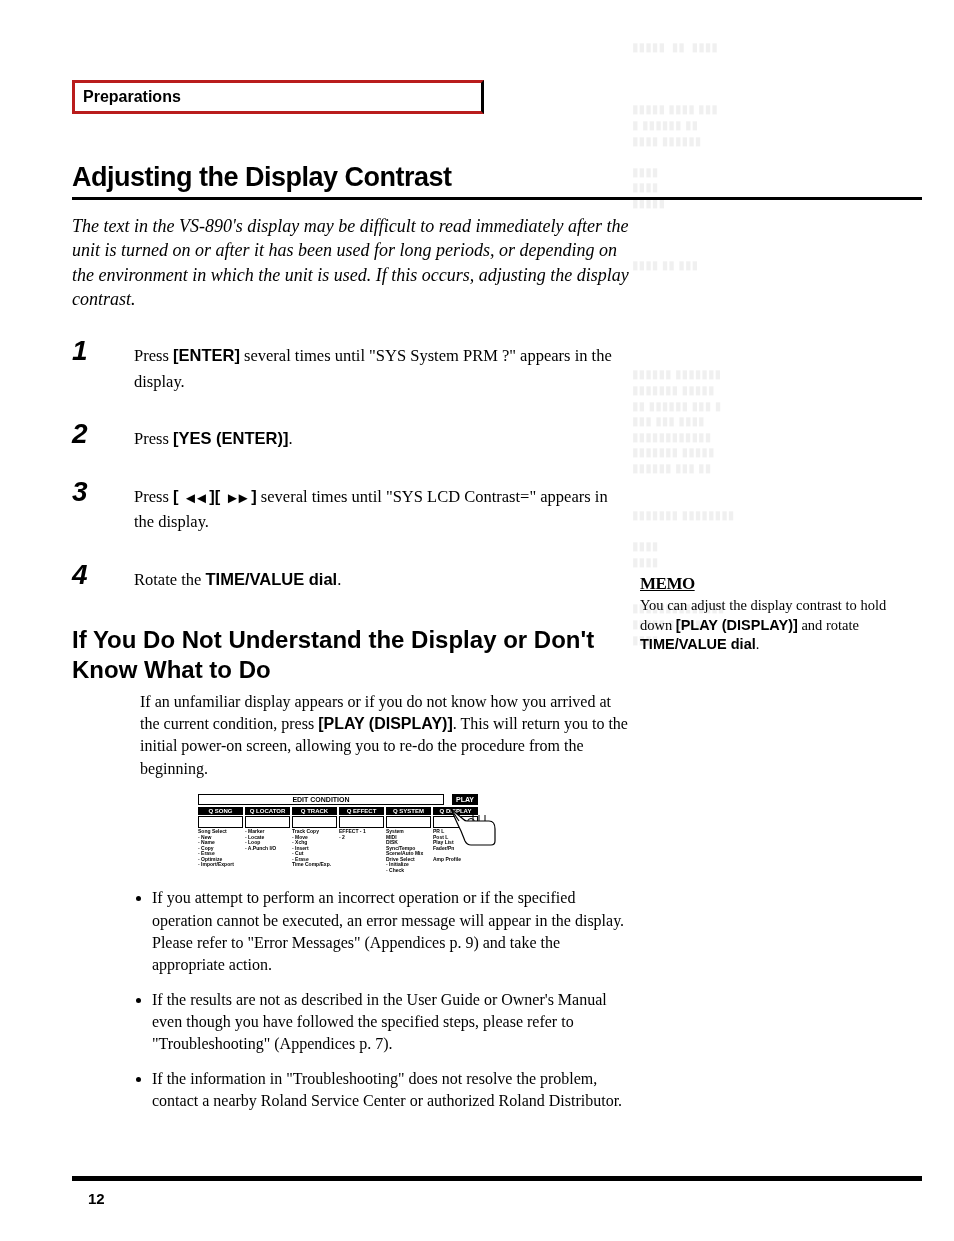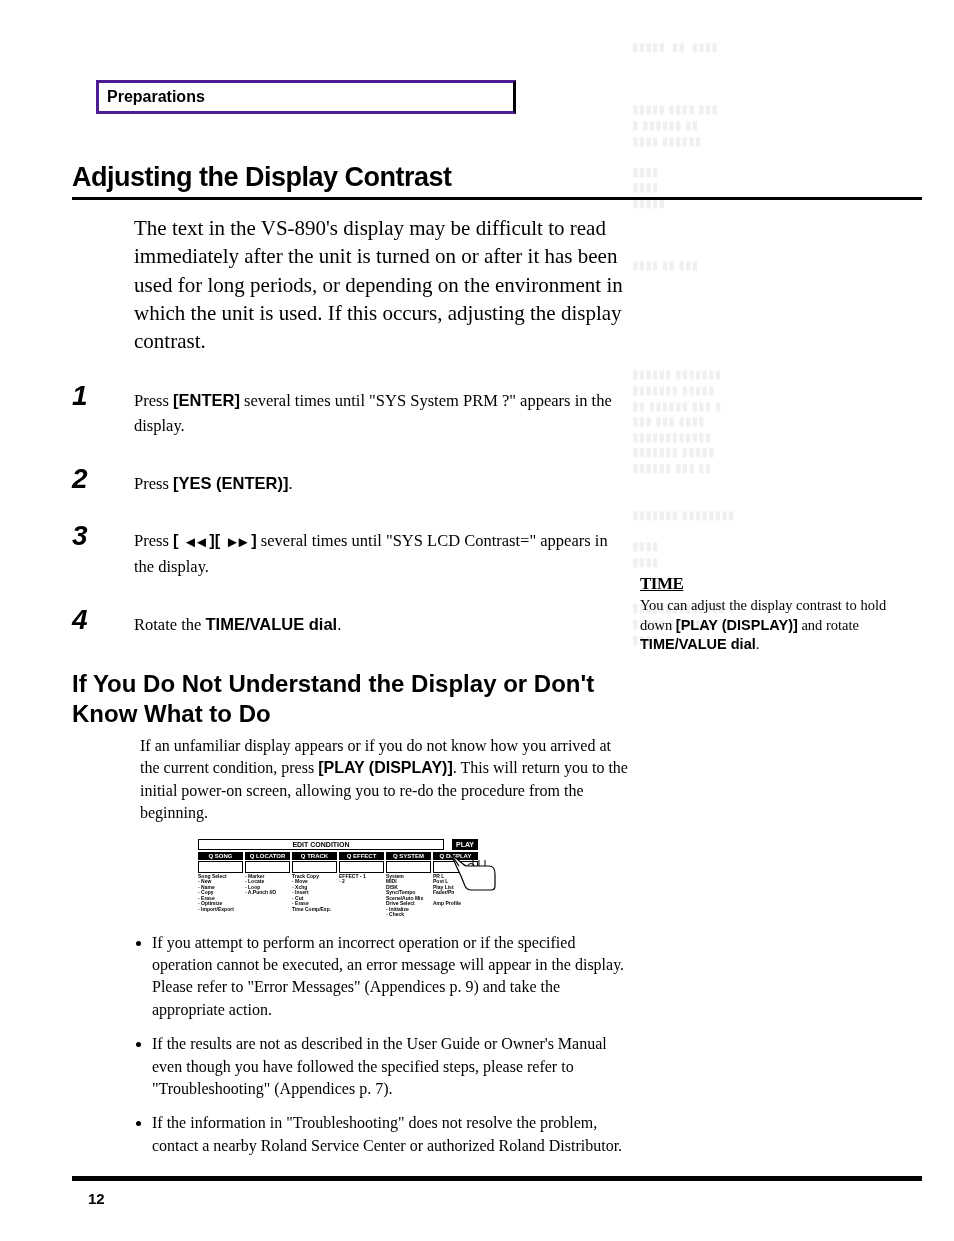--- a/index.html
+++ b/index.html
@@ -12,29 +12,28 @@
     height: 1241px;
     position: relative;
     overflow: hidden;
   }
   .page {
     position: relative;
     padding: 80px 30px 0 72px;
     width: 852px;
   }
   .section-tab {
-    border: 3px solid #4c1d95;
+    border: 3px solid #b91c1c;
     border-right: 3px solid #000;
     width: 390px;
-    padding: 5px 16px 5px 8px;
+    padding: 5px 8px 5px 8px;
     font-family: Arial, Helvetica, sans-serif;
     font-weight: bold;
     font-size: 16px;
     margin-bottom: 48px;
-    margin-left: 24px;
   }
   .main-col {
     width: 558px;
     float: left;
   }
   .side-col {
     width: 270px;
     float: left;
     margin-left: 10px;
     position: relative;
@@ -47,23 +46,23 @@
     margin: 0 0 2px 0;
     letter-spacing: -0.5px;
   }
   .title-rule {
     border-top: 3px solid #000;
     width: 850px;
     margin-top: 4px;
     margin-bottom: 14px;
   }
   .intro {
-    margin-left: 62px;
-    font-size: 21px;
+    font-size: 18px;
     line-height: 1.35;
+    font-style: italic;
   }
   .step {
     margin-top: 26px;
     display: flex;
     align-items: flex-start;
   }
   .step-num {
     font-family: Arial, Helvetica, sans-serif;
     font-weight: 900;
     font-style: italic;
@@ -408,21 +407,21 @@
     <ul class="bullets">
       <li>If you attempt to perform an incorrect operation or if the specified operation cannot be executed, an error message will appear in the display. Please refer to "Error Messages" (Appendices p. 9) and take the appropriate action.</li>
       <li>If the results are not as described in the User Guide or Owner's Manual even though you have followed the specified steps, please refer to "Troubleshooting" (Appendices p. 7).</li>
       <li>If the information in "Troubleshooting" does not resolve the problem, contact a nearby Roland Service Center or authorized Roland Distributor.</li>
     </ul>
 
   </div>
 
   <div class="side-col">
     <div class="memo">
-      <div class="memo-label">TIME</div>
+      <div class="memo-label">MEMO</div>
       <div class="memo-body">
         <span>You can adjust the display contrast to hold down </span><b>[PLAY (DISPLAY)]</b><span> and rotate </span><b>TIME/VALUE dial</b><span>.</span>
       </div>
     </div>
   </div>
 
   <div class="clear"></div>
 
 </div>
 

